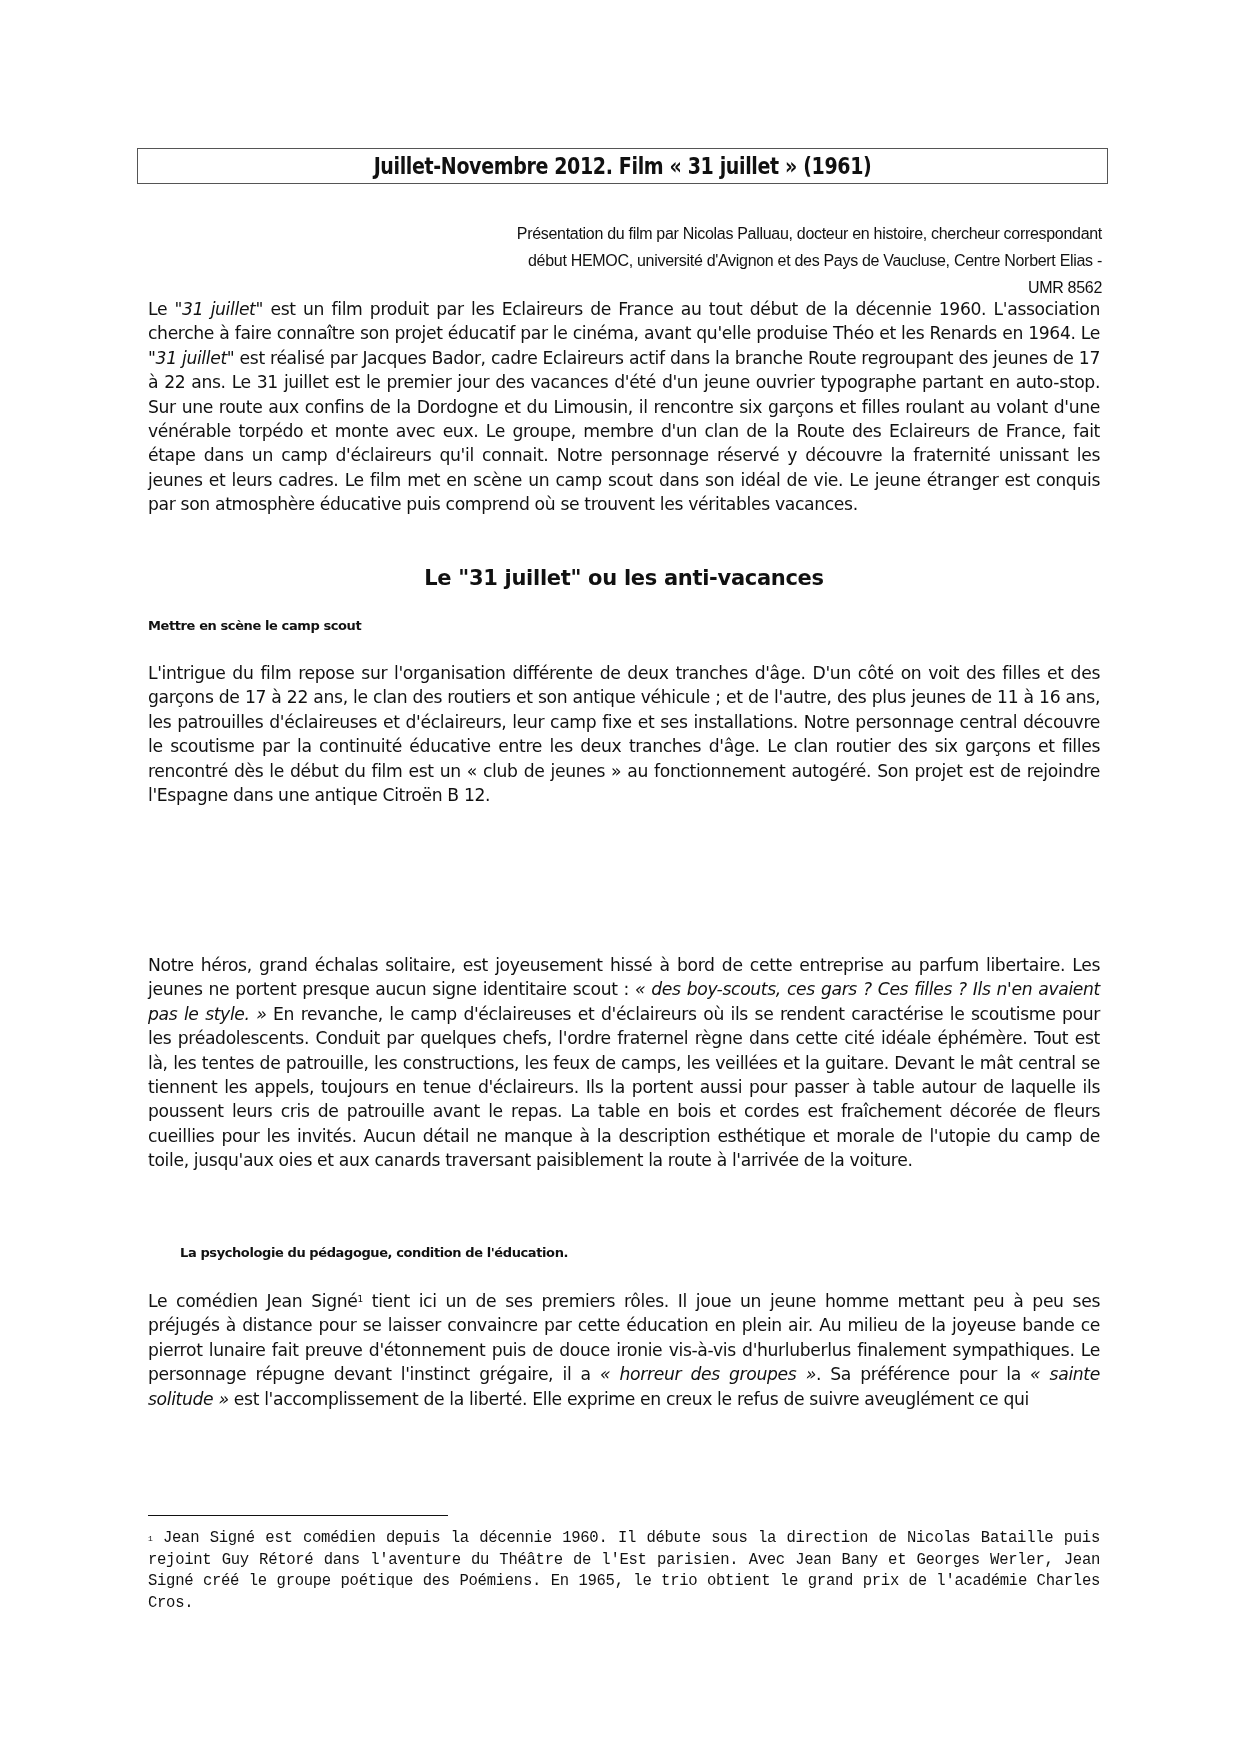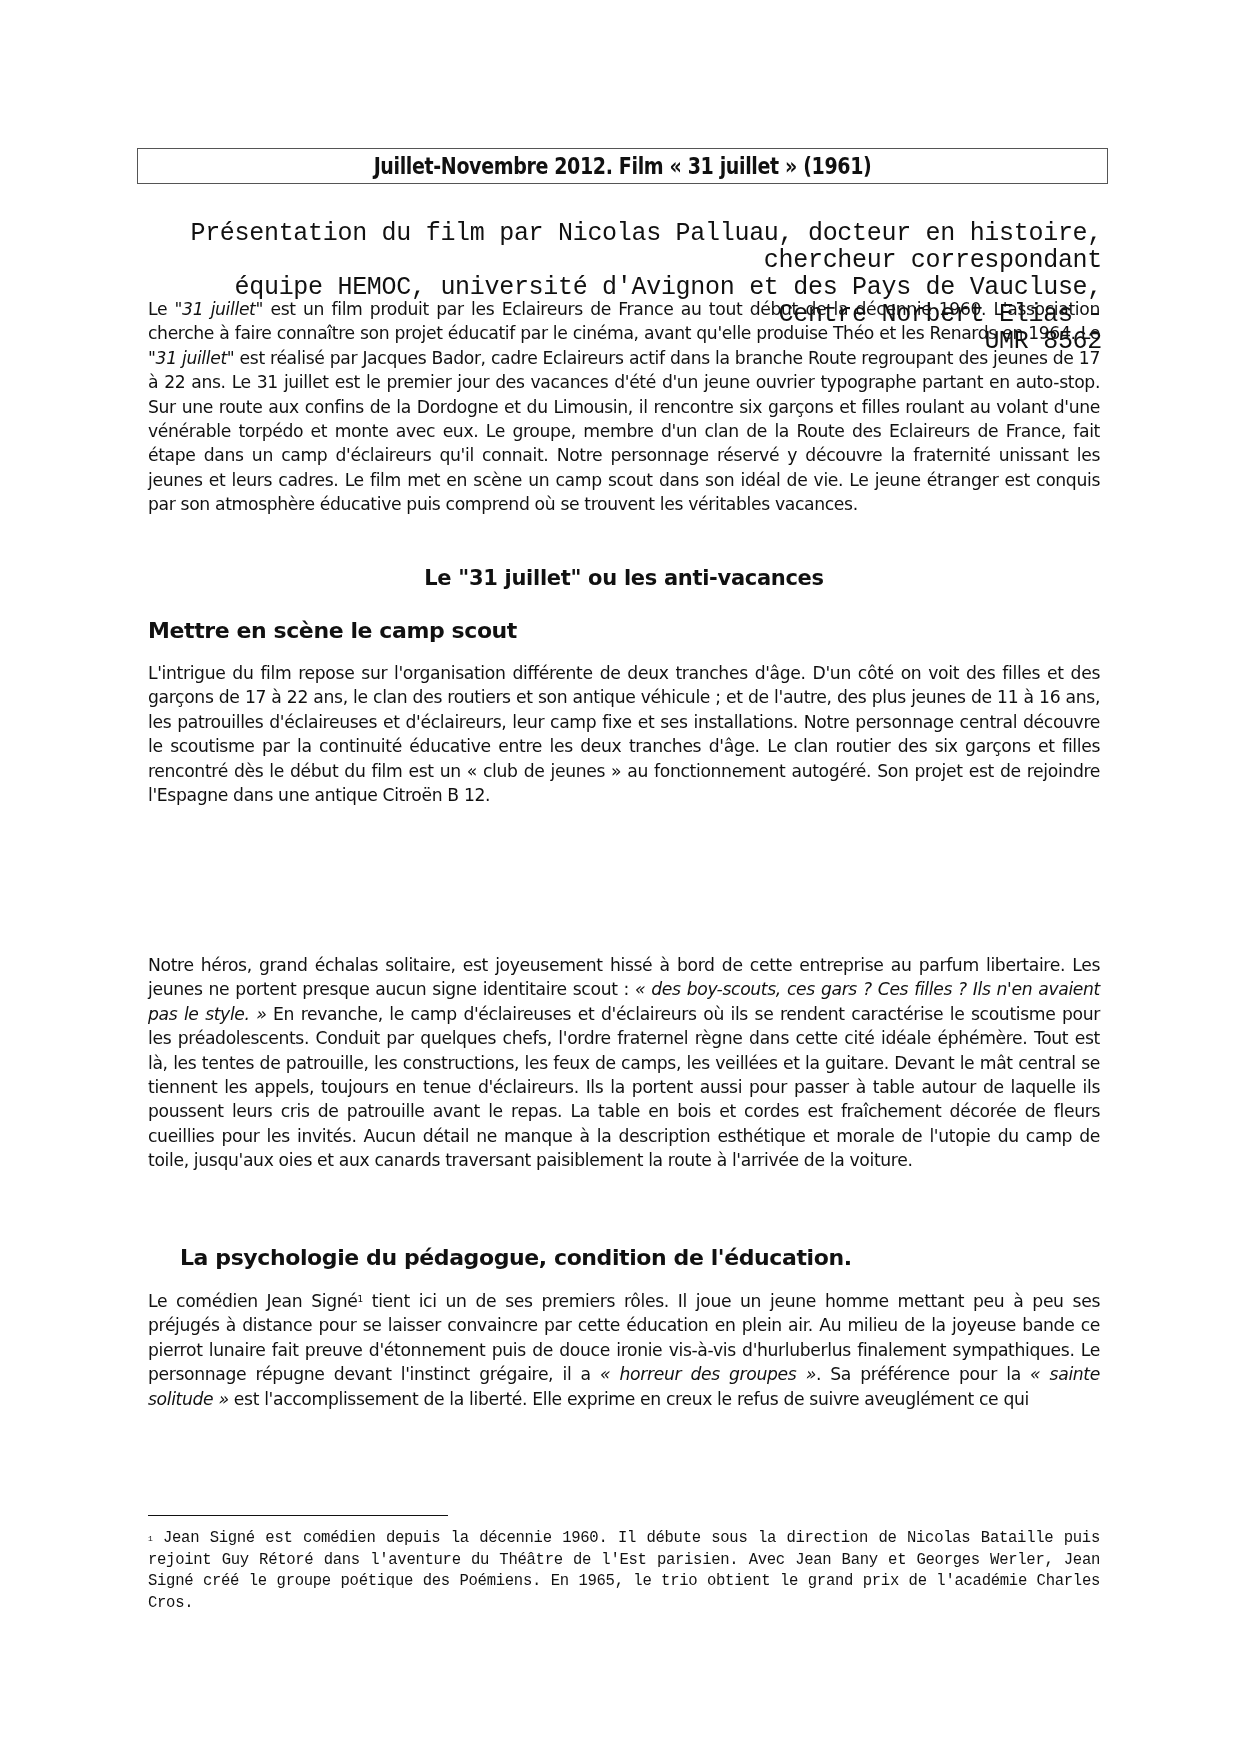--- a/index.html
+++ b/index.html
@@ -28,22 +28,22 @@
       letter-spacing: -0.4px;
       transform: scaleX(0.92);
       display: inline-block;
     }
 
     .subtitle {
       position: absolute;
       left: 150px; top: 220px;
       width: 952px;
       text-align: right;
-      font-family: Liberation Mono, monospace;
-      font-size: 25px;
+      font-family: Liberation Sans, sans-serif;
+      font-size: 16px;
       line-height: 27px;
       letter-spacing: -0.3px;
     }
 
     .body-text {
       position: absolute;
       left: 148px;
       width: 952px;
       font-family: "DejaVu Sans", sans-serif;
       font-size: 17.2px;
@@ -61,21 +61,21 @@
       font-family: "DejaVu Sans", sans-serif;
       font-weight: bold;
       font-size: 21px;
       letter-spacing: -0.3px;
     }
     .sub-head {
       position: absolute;
       left: 148px;
       font-family: "DejaVu Sans", sans-serif;
       font-weight: bold;
-      font-size: 22px;
+      font-size: 13px;
       letter-spacing: -0.4px;
     }
     sup.fn { font-size: 9px; vertical-align: top; position: relative; top: -2px; }
 
     .fn-rule {
       position: absolute;
       left: 148px; top: 1515px;
       width: 300px; height: 0;
       border-top: 1.5px solid #111;
     }
@@ -95,21 +95,21 @@
 <body>
 
 <div class="page">
 
   <div class="title-box">
     <span>Juillet-Novembre 2012. Film « 31 juillet » (1961)</span>
   </div>
 
   <div class="subtitle">
     <div>Présentation du film par Nicolas Palluau, docteur en histoire, chercheur correspondant</div>
-    <div>équipe HEMOC, université d'Avignon et des Pays de Vaucluse, Centre Norbert Elias -</div>
+    <div>début HEMOC, université d'Avignon et des Pays de Vaucluse, Centre Norbert Elias -</div>
     <div>UMR 8562</div>
   </div>
 
   <div class="body-text" style="top: 297px;"><span>Le "</span><i>31 juillet</i><span>" est un film produit par les Eclaireurs de France au tout début de la décennie 1960. L'association cherche à faire connaître son projet éducatif par le cinéma, avant qu'elle produise Théo et les Renards en 1964. Le "</span><i>31 juillet</i><span>" est réalisé par Jacques Bador, cadre Eclaireurs actif dans la branche Route regroupant des jeunes de 17 à 22 ans. Le 31 juillet est le premier jour des vacances d'été d'un jeune ouvrier typographe partant en auto-stop. Sur une route aux confins de la Dordogne et du Limousin, il rencontre six garçons et filles roulant au volant d'une vénérable torpédo et monte avec eux. Le groupe, membre d'un clan de la Route des Eclaireurs de France, fait étape dans un camp d'éclaireurs qu'il connait. Notre personnage réservé y découvre la fraternité unissant les jeunes et leurs cadres. Le film met en scène un camp scout dans son idéal de vie. Le jeune étranger est conquis par son atmosphère éducative puis comprend où se trouvent les véritables vacances.</span></div>
 
   <div class="section-title" style="top: 566px;">Le "31 juillet" ou les anti-vacances</div>
 
   <div class="sub-head" style="top: 618px;">Mettre en scène le camp scout</div>
 
   <div class="body-text" style="top: 661px;">L'intrigue du film repose sur l'organisation différente de deux tranches d'âge. D'un côté on voit des filles et des garçons de 17 à 22 ans, le clan des routiers et son antique véhicule ; et de l'autre, des plus jeunes de 11 à 16 ans, les patrouilles d'éclaireuses et d'éclaireurs, leur camp fixe et ses installations. Notre personnage central découvre le scoutisme par la continuité éducative entre les deux tranches d'âge. Le clan routier des six garçons et filles rencontré dès le début du film est un « club de jeunes » au fonctionnement autogéré. Son projet est de rejoindre l'Espagne dans une antique Citroën B 12.</div>

